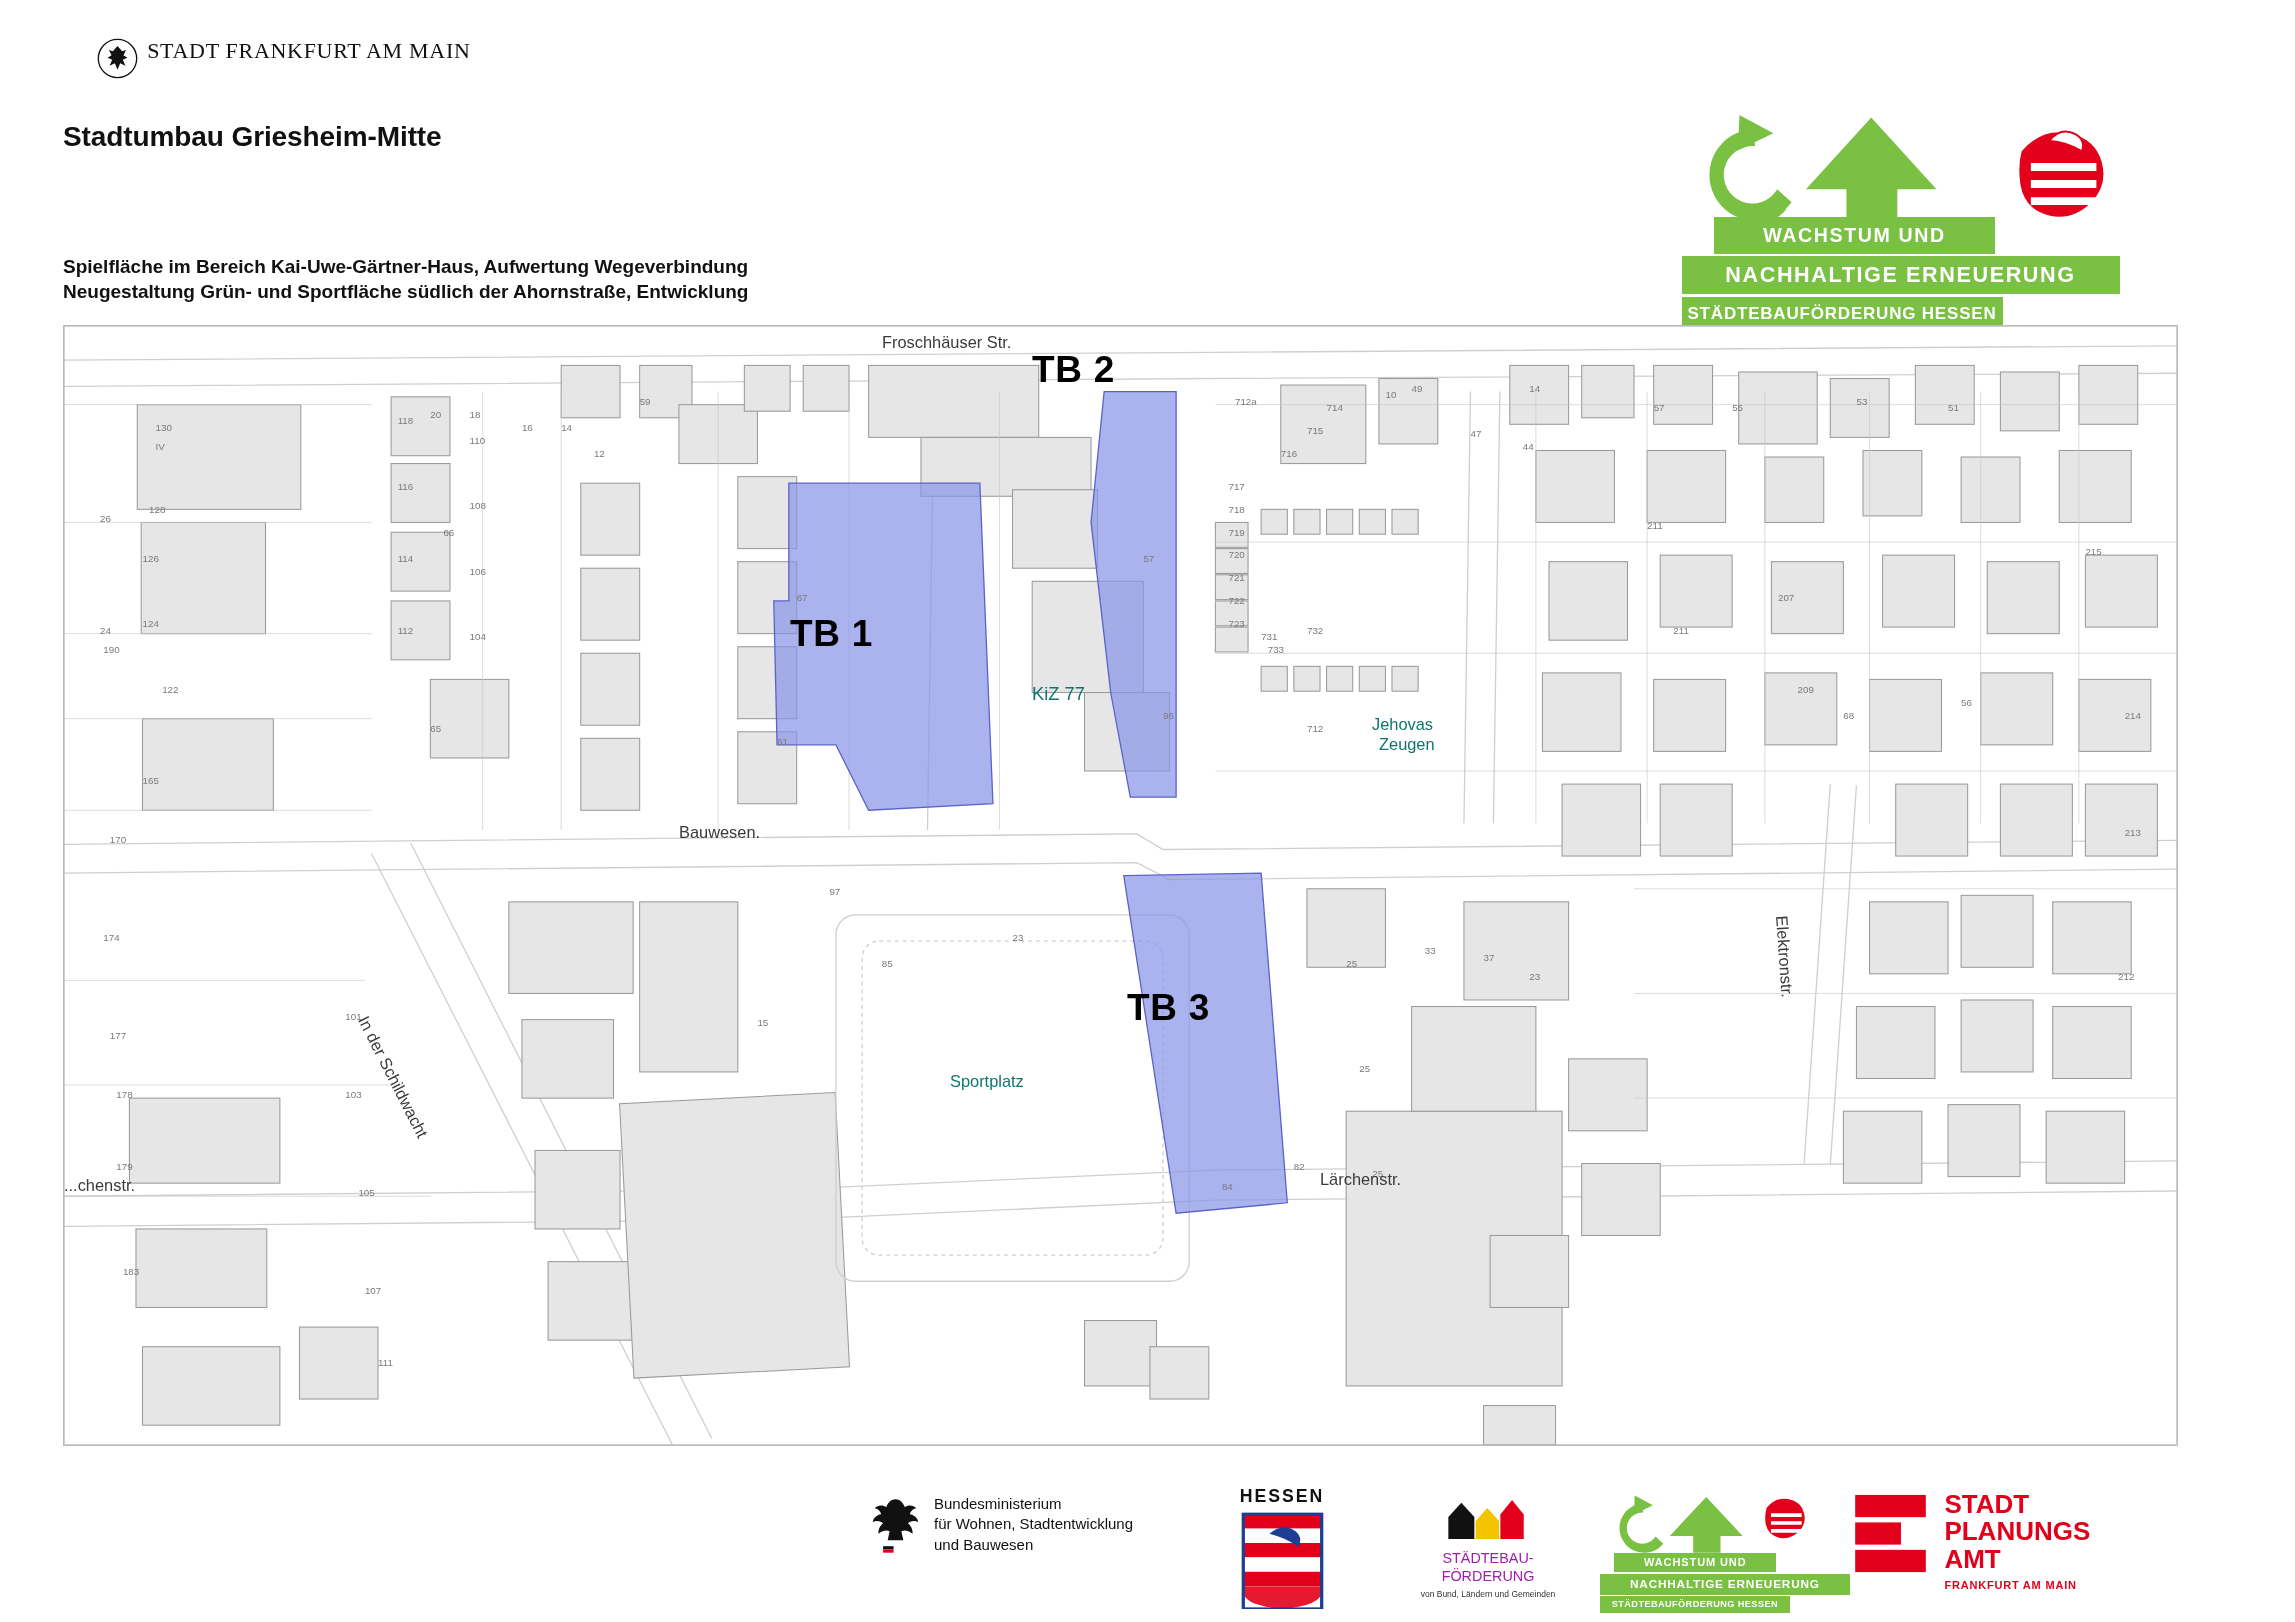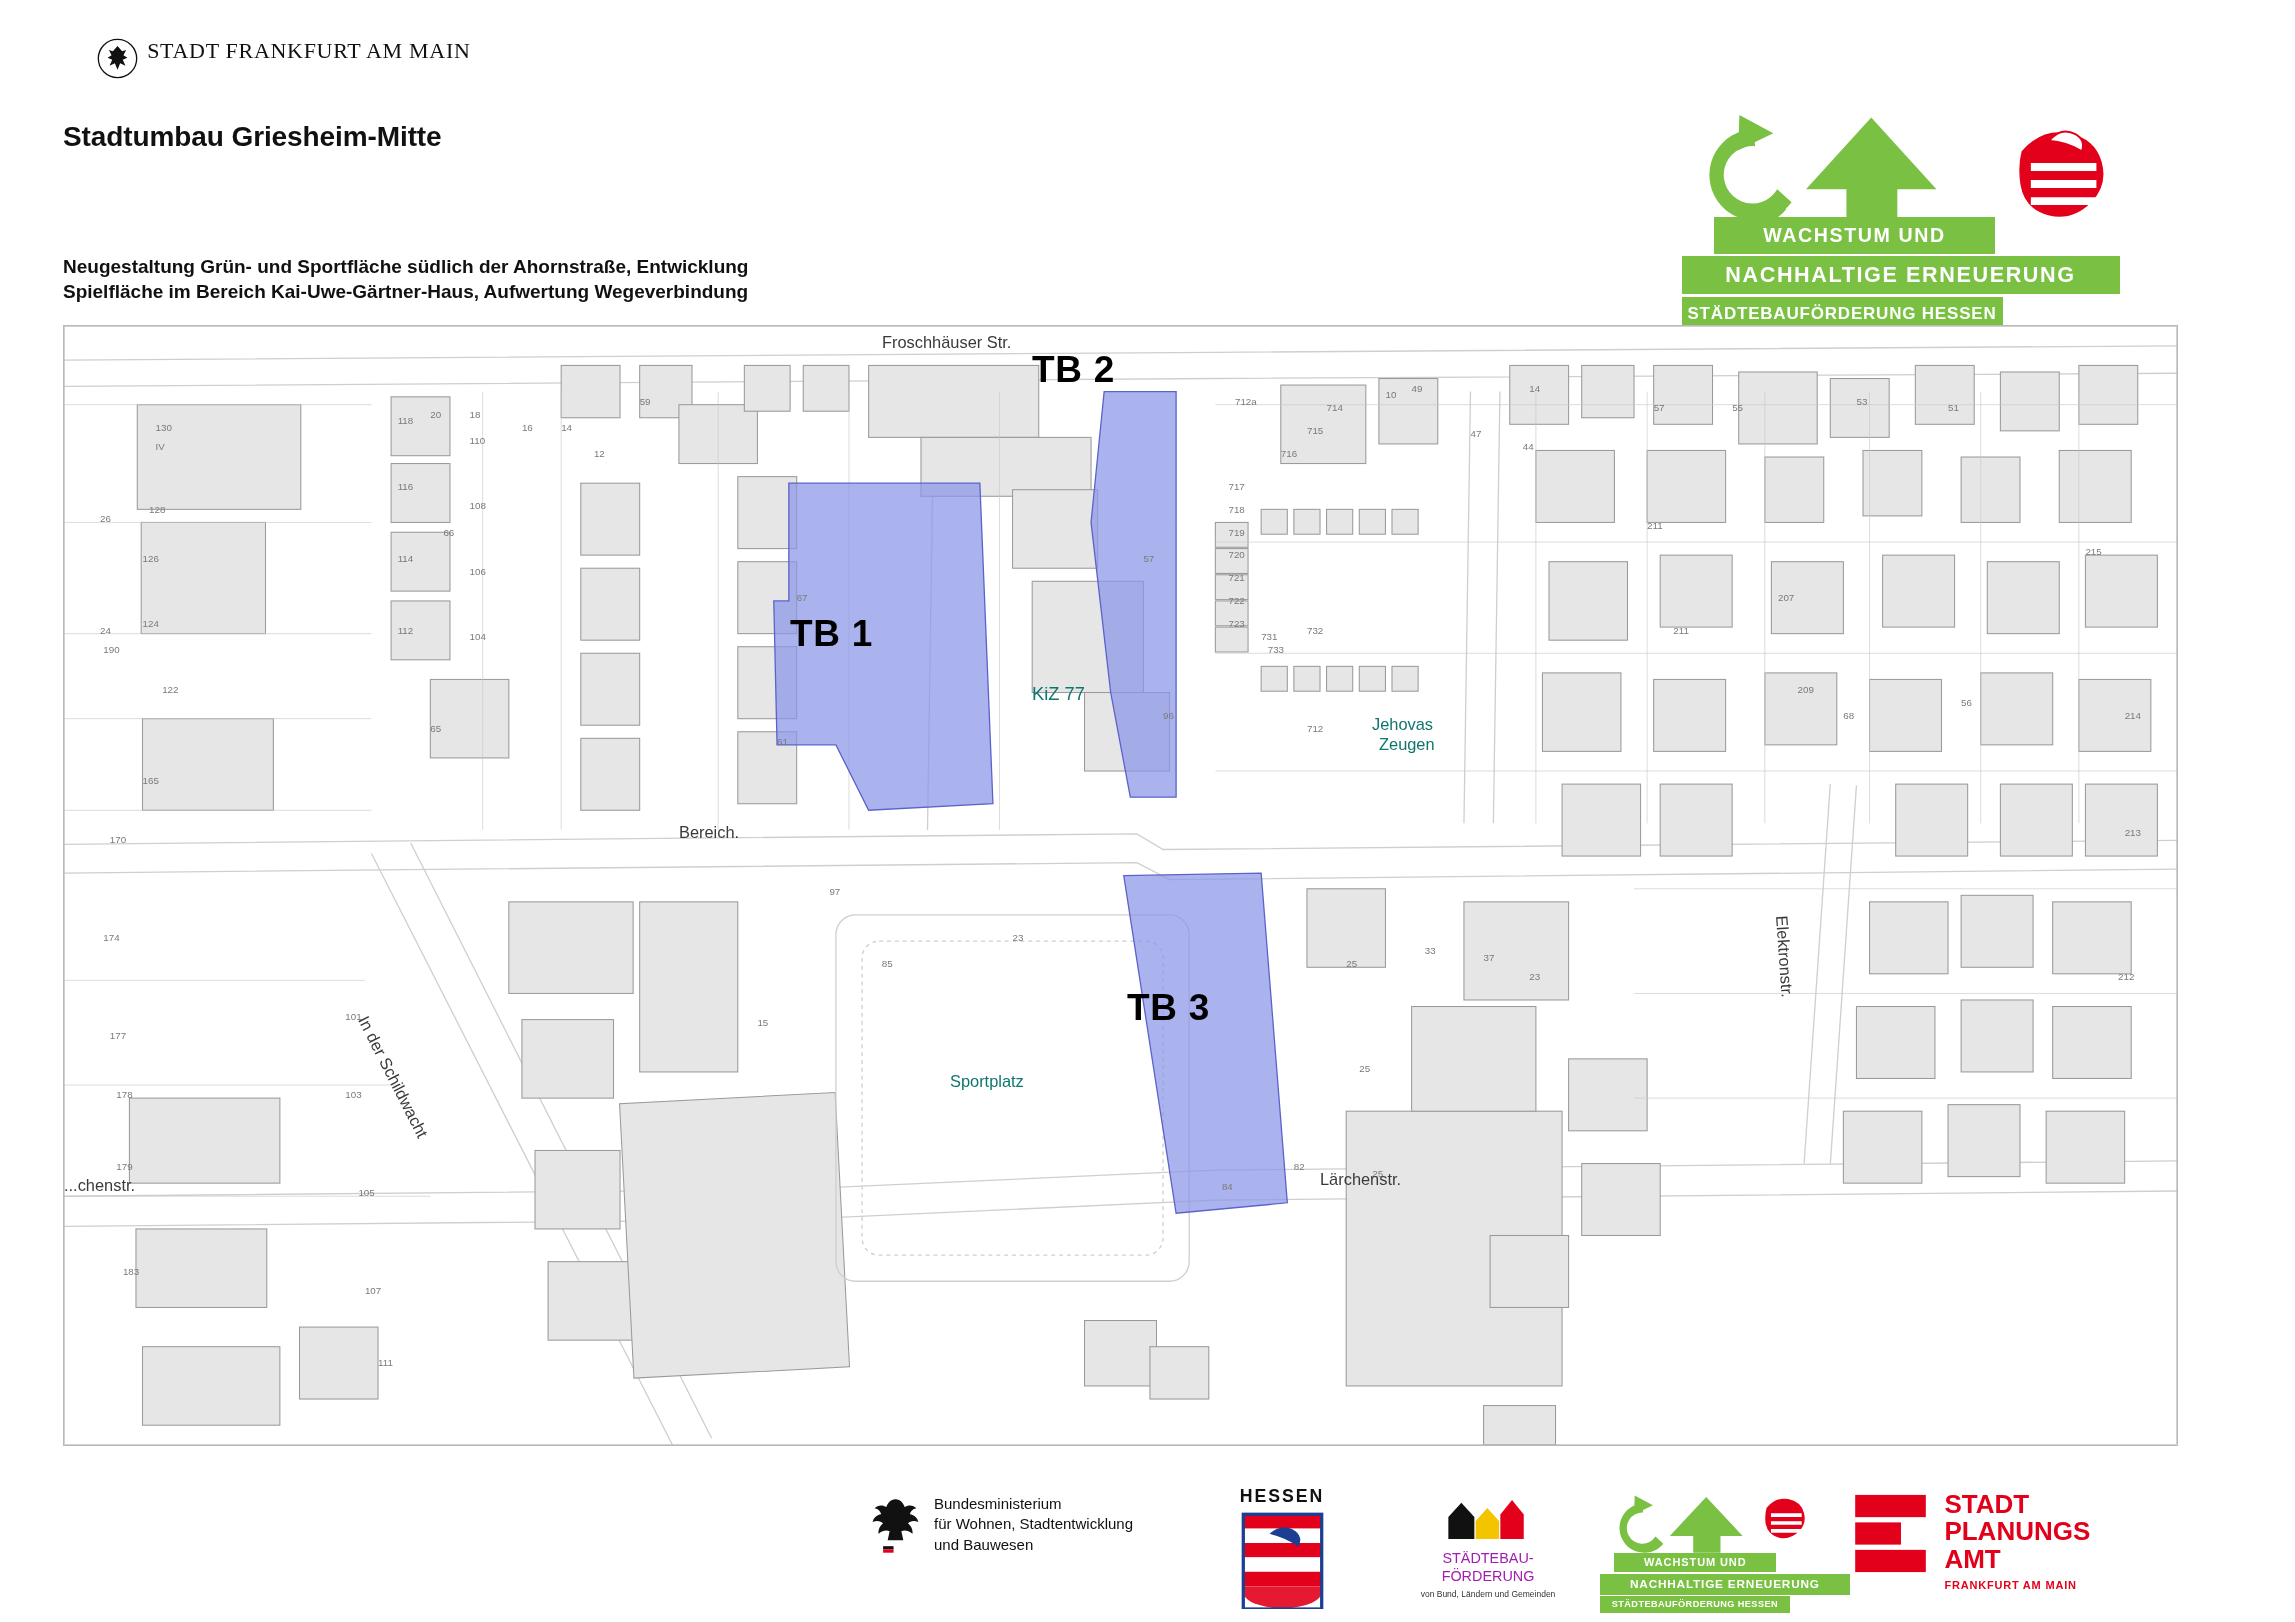--- a/index.html
+++ b/index.html
@@ -91,22 +91,22 @@
       <svg width="41" height="41" viewBox="0 0 62 62">
         <circle cx="31" cy="31" r="29" fill="none" stroke="#111" stroke-width="2"></circle>
         <path d="M31 12 L24 20 L18 18 L22 26 L16 30 L23 33 L19 42 L27 38 L31 48 L35 38 L43 42 L39 33 L46 30 L40 26 L44 18 L38 20 Z" fill="#111"></path>
       </svg>
     </span>
     <span class="city-text">STADT FRANKFURT AM MAIN</span>
   </div>
 
   <div class="subtitle-top">Stadtumbau Griesheim-Mitte</div>
   <div class="desc">
+    <div>Spielfläche im Bereich Kai-Uwe-Gärtner-Haus, Aufwertung Wegeverbindung</div>
     <div>Neugestaltung Grün- und Sportfläche südlich der Ahornstraße, Entwicklung</div>
-    <div>Spielfläche im Bereich Kai-Uwe-Gärtner-Haus, Aufwertung Wegeverbindung</div>
   </div>
 
   <div class="program-logo">
     <svg class="pl-green-arrow" viewBox="0 0 420 190">
       <path d="M300 10 L400 120 L340 120 L340 170 L262 170 L262 120 L200 120 Z" fill="#7ac143"></path>
       <path d="M120 28 a70 70 0 1 0 58 112 l-22 -20 a44 44 0 1 1 -34 -66 z" fill="#7ac143"></path>
       <path d="M98 6 L150 34 L96 60 Z" fill="#7ac143"></path>
       <path d="M170 150 a60 60 0 0 1 -50 24 l4 -28 a34 34 0 0 0 26 -12 z" fill="#7ac143"></path>
     </svg>
     <svg class="pl-lion" viewBox="0 0 180 160">
@@ -374,21 +374,21 @@
     </g>
 
     <rect x="0.5" y="0.5" width="3229" height="1709" fill="none" stroke="#b9b9b9" stroke-width="1"></rect>
   </svg>
 
   <div class="tb-label" style="left:968px;top:23px;">TB 2</div>
   <div class="tb-label" style="left:726px;top:262px;margin-top:25px;">TB 1</div>
   <div class="tb-label" style="left:1063px;top:661px;">TB 3</div>
 
   <div class="street-label" style="left:818px;top:6.5px;">Froschhäuser Str.</div>
-  <div class="street-label" style="left:615px;top:497px;">Bereich.</div>
+  <div class="street-label" style="left:615px;top:497px;">Bauwesen.</div>
   <div class="street-label" style="left:307px;top:687px;transform:rotate(63deg);transform-origin:left top;">In der Schildwacht</div>
   <div class="street-label" style="left:1256px;top:844px;">Lärchenstr.</div>
   <div class="street-label" style="left:1727px;top:589px;transform:rotate(86deg);transform-origin:left top;">Elektronstr.</div>
   <div class="street-label" style="left:0px;top:850px;text-align:center;">...chenstr.</div>
 
   <div class="poi-label" style="left:886px;top:746px;">Sportplatz</div>
   <div class="poi-label" style="left:968px;top:357px;font-size:18.3px;">KiZ 77</div>
   <div class="poi-label" style="left:1308px;top:389px;">Jehovas</div>
   <div class="poi-label" style="left:1315px;top:409px;">Zeugen</div>
 </div>

